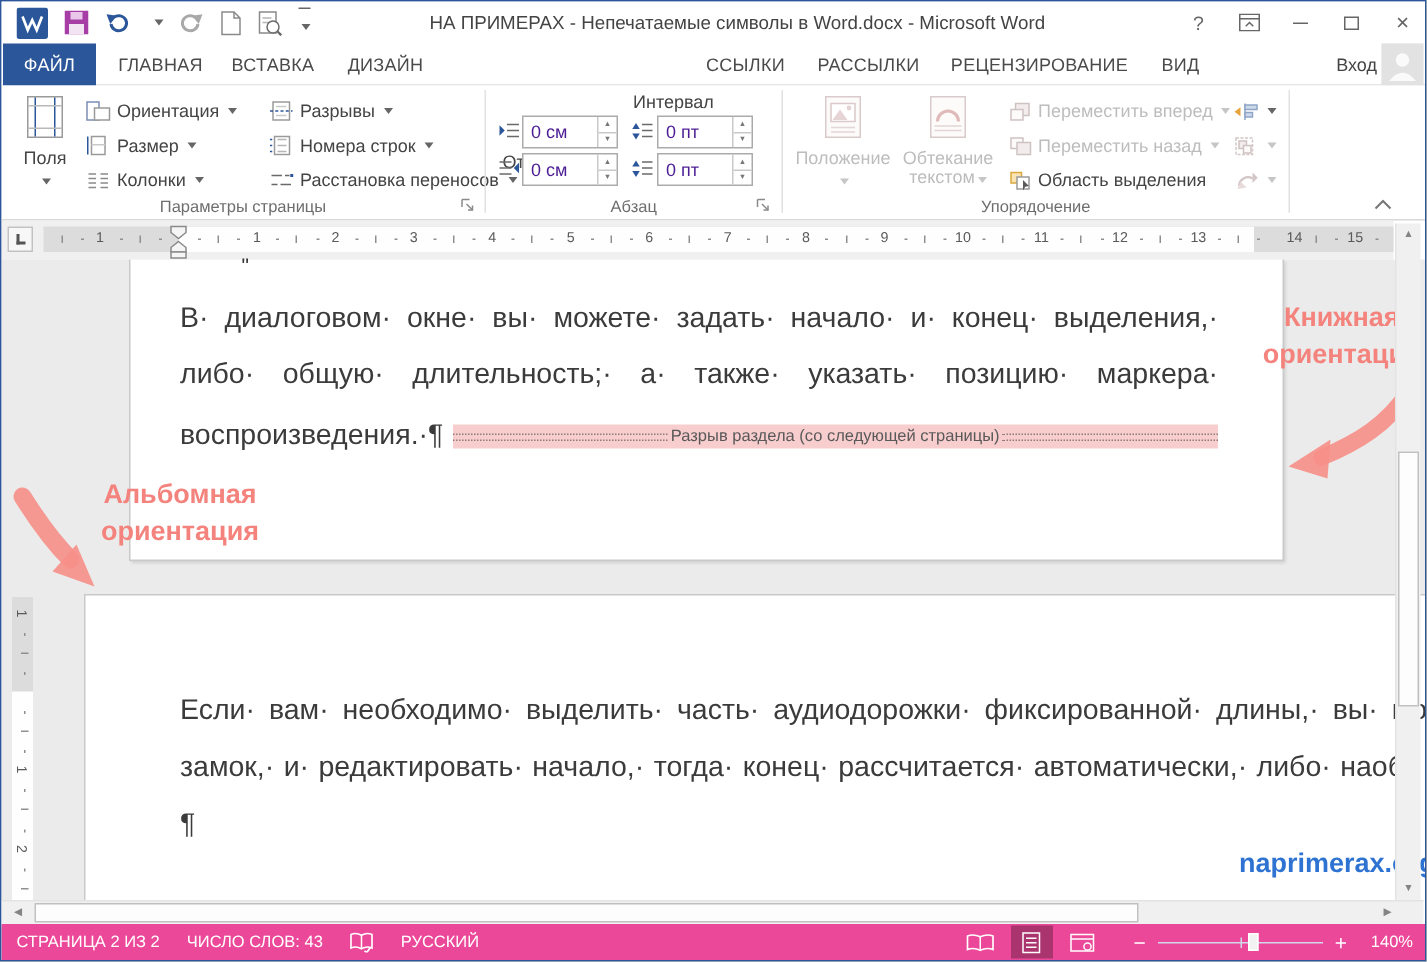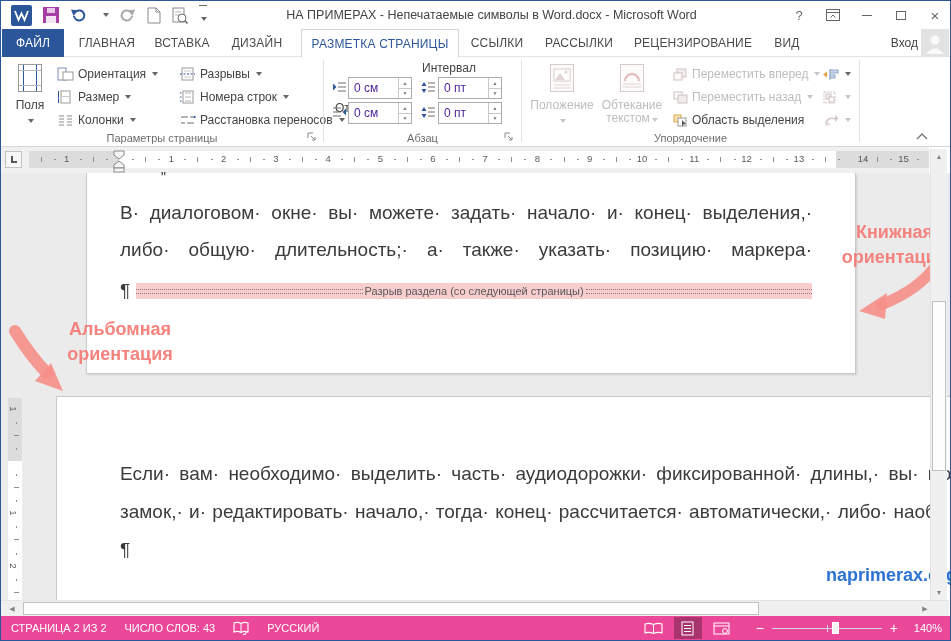--- a/index.html
+++ b/index.html
@@ -167,21 +167,20 @@
         </span>
       <span class="wc close">×</span>
     </div>
   </div>
 
   <div class="tabrow">
     <span class="tab file">ФАЙЛ</span>
     <span class="tab" style="left:74px;width:64px;">ГЛАВНАЯ</span>
     <span class="tab" style="left:150px;width:62px;">ВСТАВКА</span>
     <span class="tab" style="left:226px;width:60px;">ДИЗАЙН</span>
-    <span class="tab active" style="left:300px;width:158px;">РАЗМЕТКА СТРАНИЦЫ</span>
     <span class="tab" style="left:466px;width:60px;">ССЫЛКИ</span>
     <span class="tab" style="left:540px;width:76px;">РАССЫЛКИ</span>
     <span class="tab" style="left:628px;width:128px;">РЕЦЕНЗИРОВАНИЕ</span>
     <span class="tab" style="left:766px;width:40px;">ВИД</span>
     <span class="signin">Вход</span>
     <span class="avatar">
       <svg width="28" height="28">
           <rect width="28" height="28" fill="#e2e2e2"></rect>
           <circle cx="14" cy="11" r="4.5" fill="#fafafa"></circle>
           <path d="M5,25 q9,-11 18,0 z" fill="#fafafa"></path>
@@ -526,30 +525,31 @@
       </svg>
   </div>
 
   <div class="canvas">
 
     <div class="page1">
       <div class="partial">"</div>
       <div class="docline just" style="left:33px;top:29px;">В· диалоговом· окне· вы· можете· задать· начало· и· конец· выделения,·</div>
       <div class="docline just" style="left:33px;top:66px;">либо· общую· длительность;· а· также· указать· позицию· маркера·</div>
       <div class="l3row">
+        <span class="t">воспроизведения.·</span>
         <span class="t">¶</span>
         <span class="secbreak">
           <span class="leader"></span>
           <span class="sblabel">Разрыв раздела (со следующей страницы)</span>
           <span class="leader"></span>
         </span>
       </div>
     </div>
 
-    <div class="annot" style="left:836px;top:26px;width:115px;margin-top:21px;">
+    <div class="annot" style="left:836px;top:26px;width:115px;">
       <div>Книжная</div>
       <div>ориентация</div>
     </div>
     <svg style="position:absolute;left:852px;top:80px;z-index:5;" width="96" height="70">
       <path d="M86,8 C72,30 52,42 28,52" fill="none" stroke="#f78f88" stroke-width="11" stroke-linecap="round" opacity="0.9"></path>
       <polygon points="6,58 34,40 32,66" fill="#f78f88" opacity="0.9"></polygon>
     </svg>
     <div class="annot" style="left:58px;top:144px;width:122px;">
       <div>Альбомная</div>
       <div>ориентация</div>

